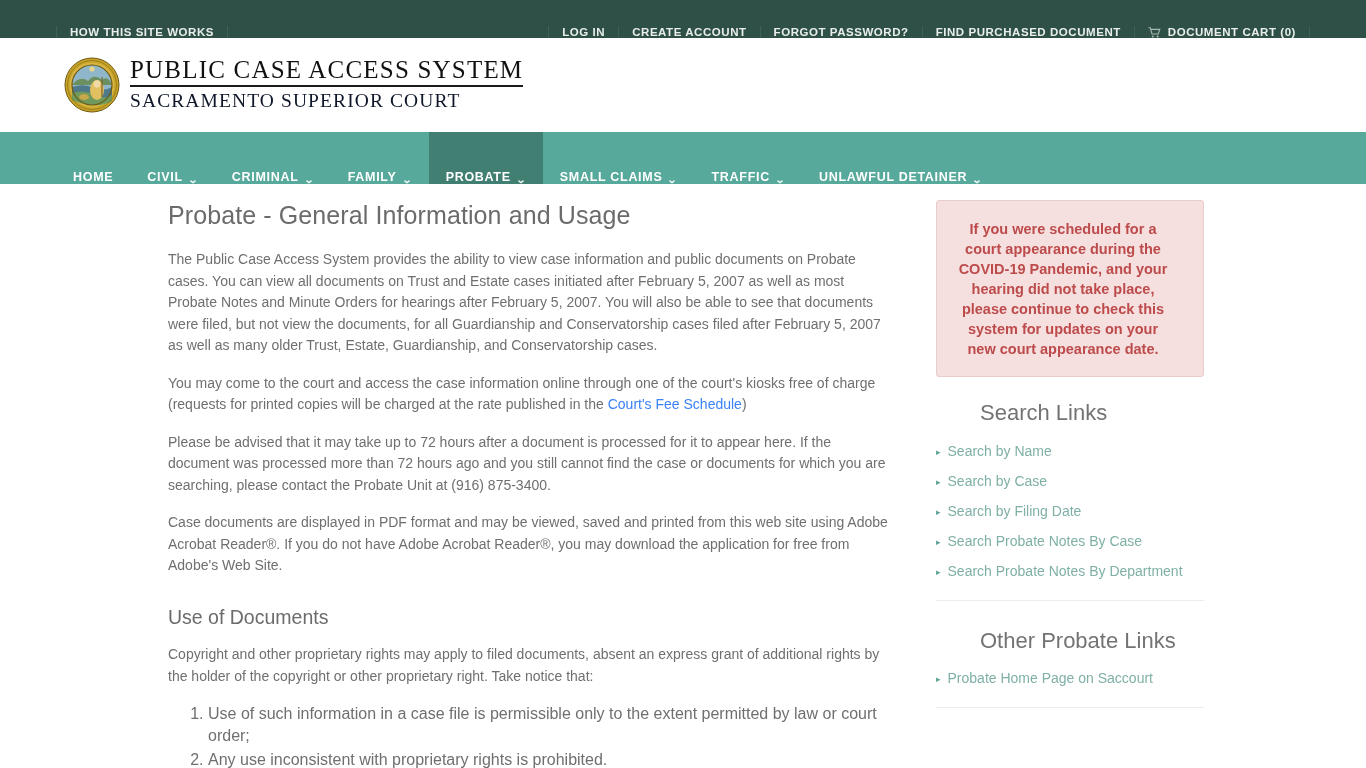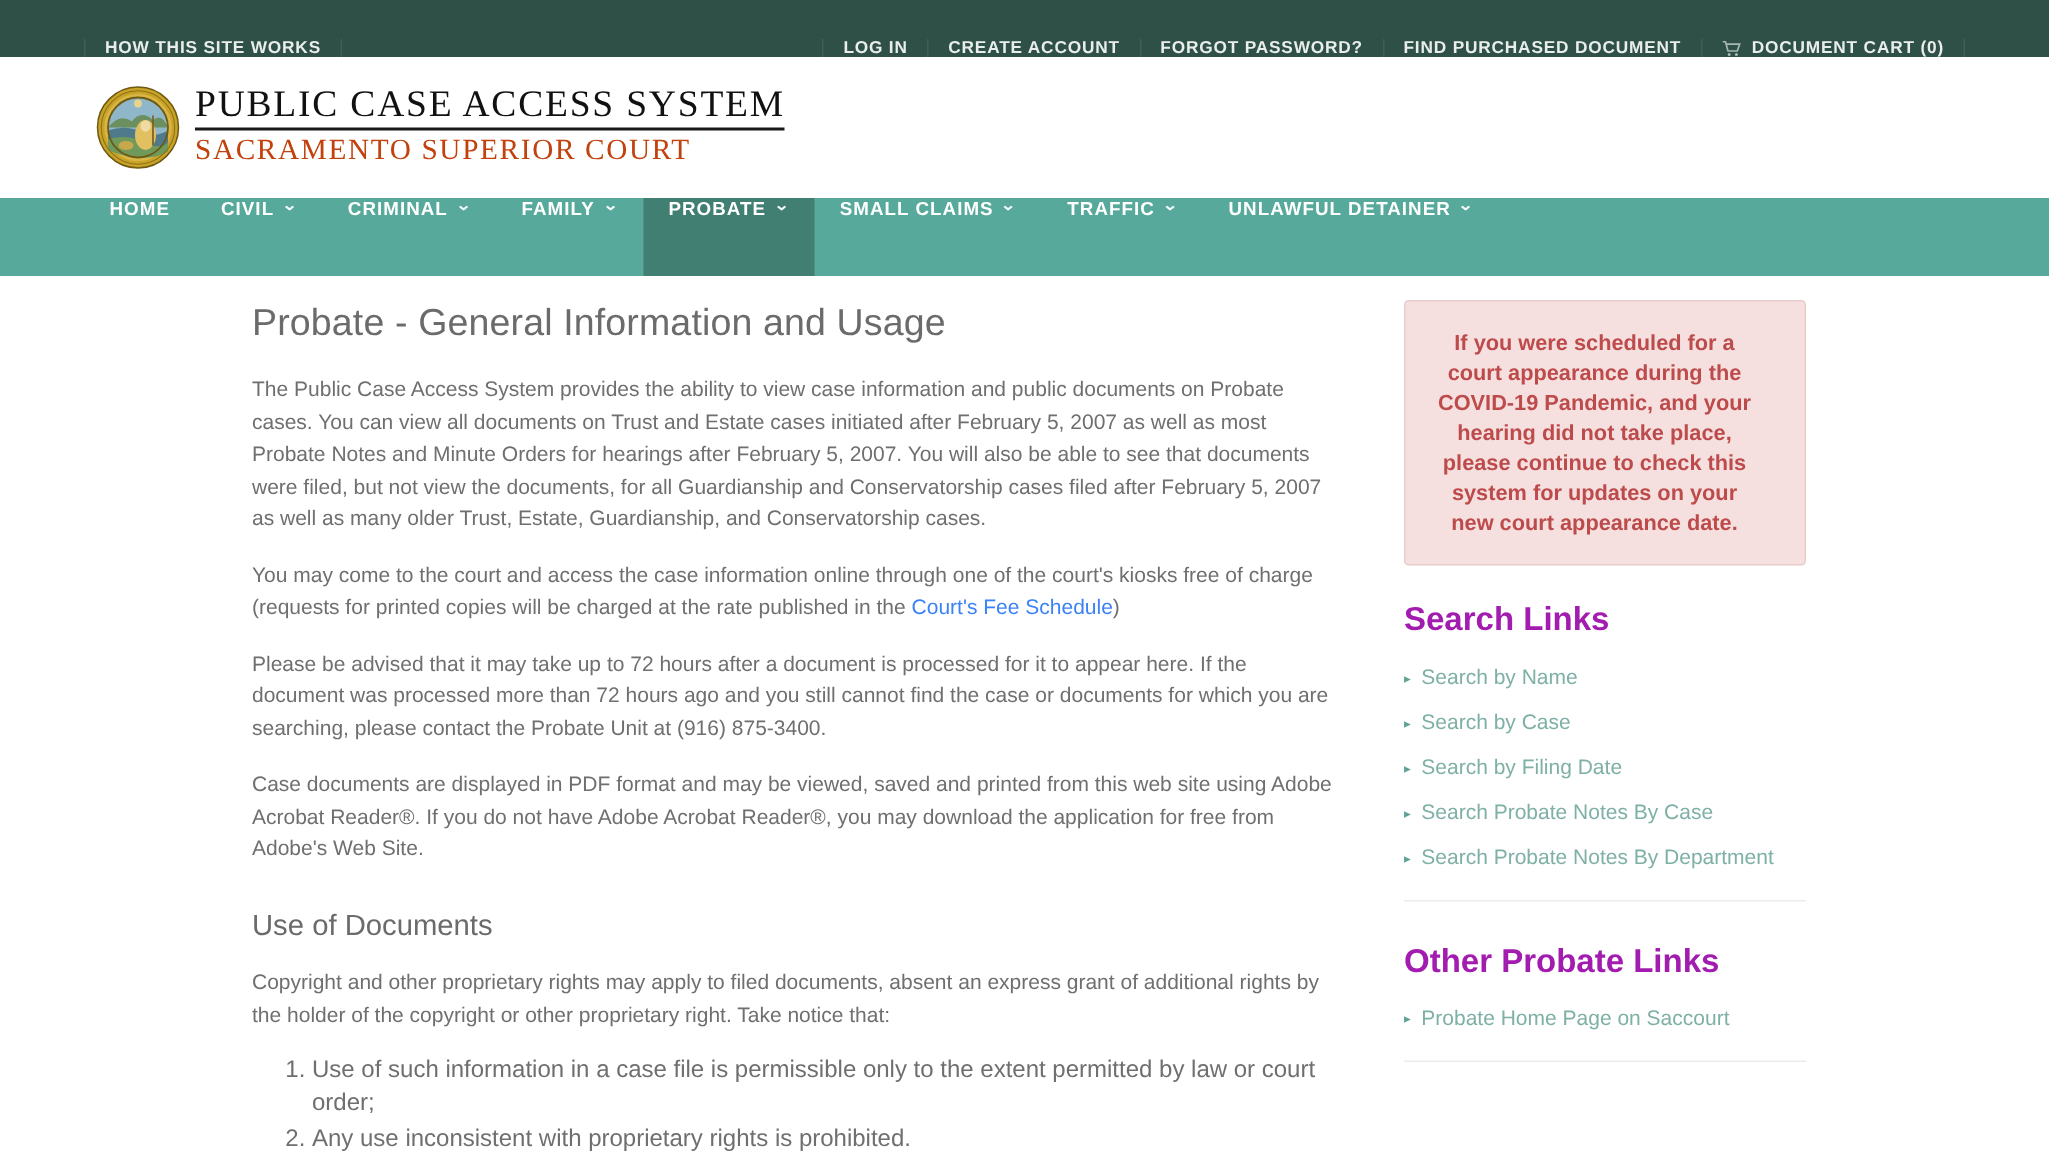--- a/index.html
+++ b/index.html
@@ -95,41 +95,41 @@
     color: #111111;
     line-height: 1.05;
     border-bottom: 2px solid #1a1a1a;
     padding-bottom: 2px;
     white-space: nowrap;
   }
   .brand-line2 {
     font-family: "Liberation Serif", serif;
     font-size: 19.5px;
     letter-spacing: 1.1px;
-    color: #c2410c;
+    color: #0f172a;
     line-height: 1.25;
     padding-top: 2px;
     white-space: nowrap;
   }
 
   
   .navbar {
     height: 52px;
     background: #57a99b;
   }
   .navbar-inner {
     width: 1254px;
     margin: 0 auto;
     display: flex;
     align-items: stretch;
     height: 100%;
   }
   .nav-item {
     display: flex;
-    align-items: flex-start;
+    align-items: flex-end;
     gap: 6px;
     padding: 0 17px;
     color: #ffffff;
     font-size: 12.5px;
     font-weight: bold;
     letter-spacing: 0.7px;
     text-transform: uppercase;
     white-space: nowrap;
     cursor: pointer;
     text-decoration: none;
@@ -208,25 +208,26 @@
     padding: 18px 32px 17px 18px;
     text-align: center;
     color: #bd4b4b;
     font-weight: bold;
     font-size: 14.5px;
     line-height: 20px;
     margin-bottom: 22px;
   }
   h3.side-title {
     font-size: 22px;
-    font-weight: bold;
-    color: #a21caf;
+    font-weight: normal;
+    color: #737373;
     line-height: 1.3;
     margin-bottom: 14px;
     margin-top: 8px;
+    margin-left: 44px;
   }
   ul.side-links { list-style: none; }
   ul.side-links li {
     display: flex;
     align-items: baseline;
     gap: 7px;
     margin-bottom: 12px;
   }
   .bullet-arrow {
     color: #5fa396;

